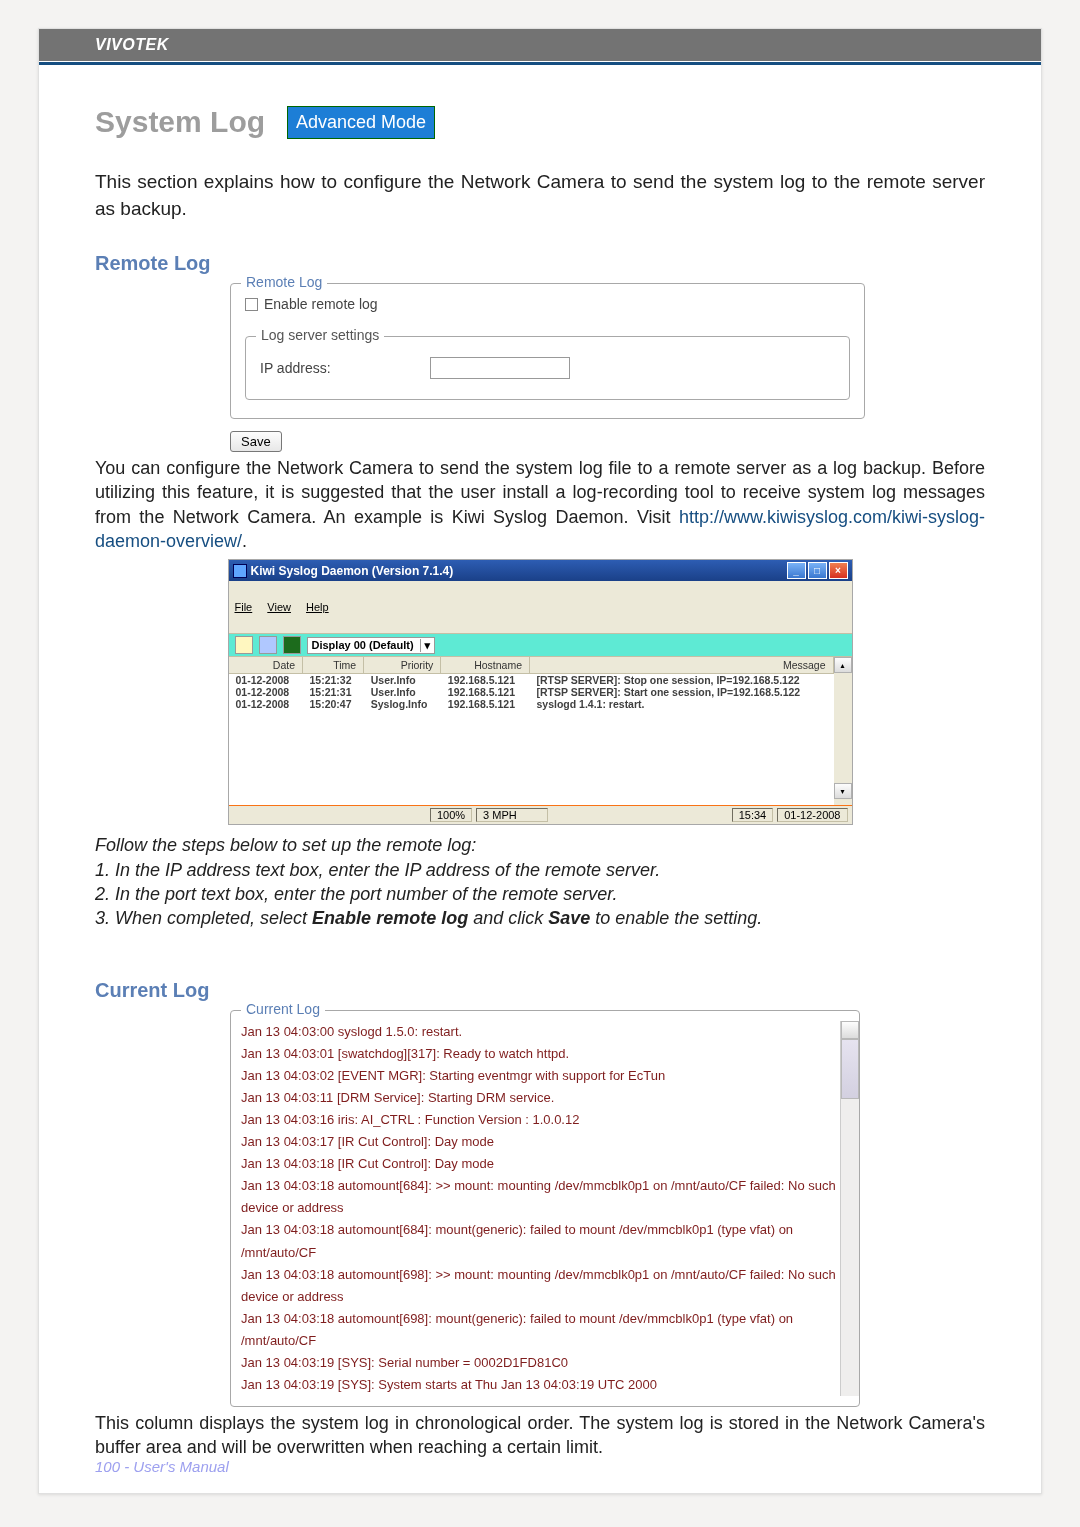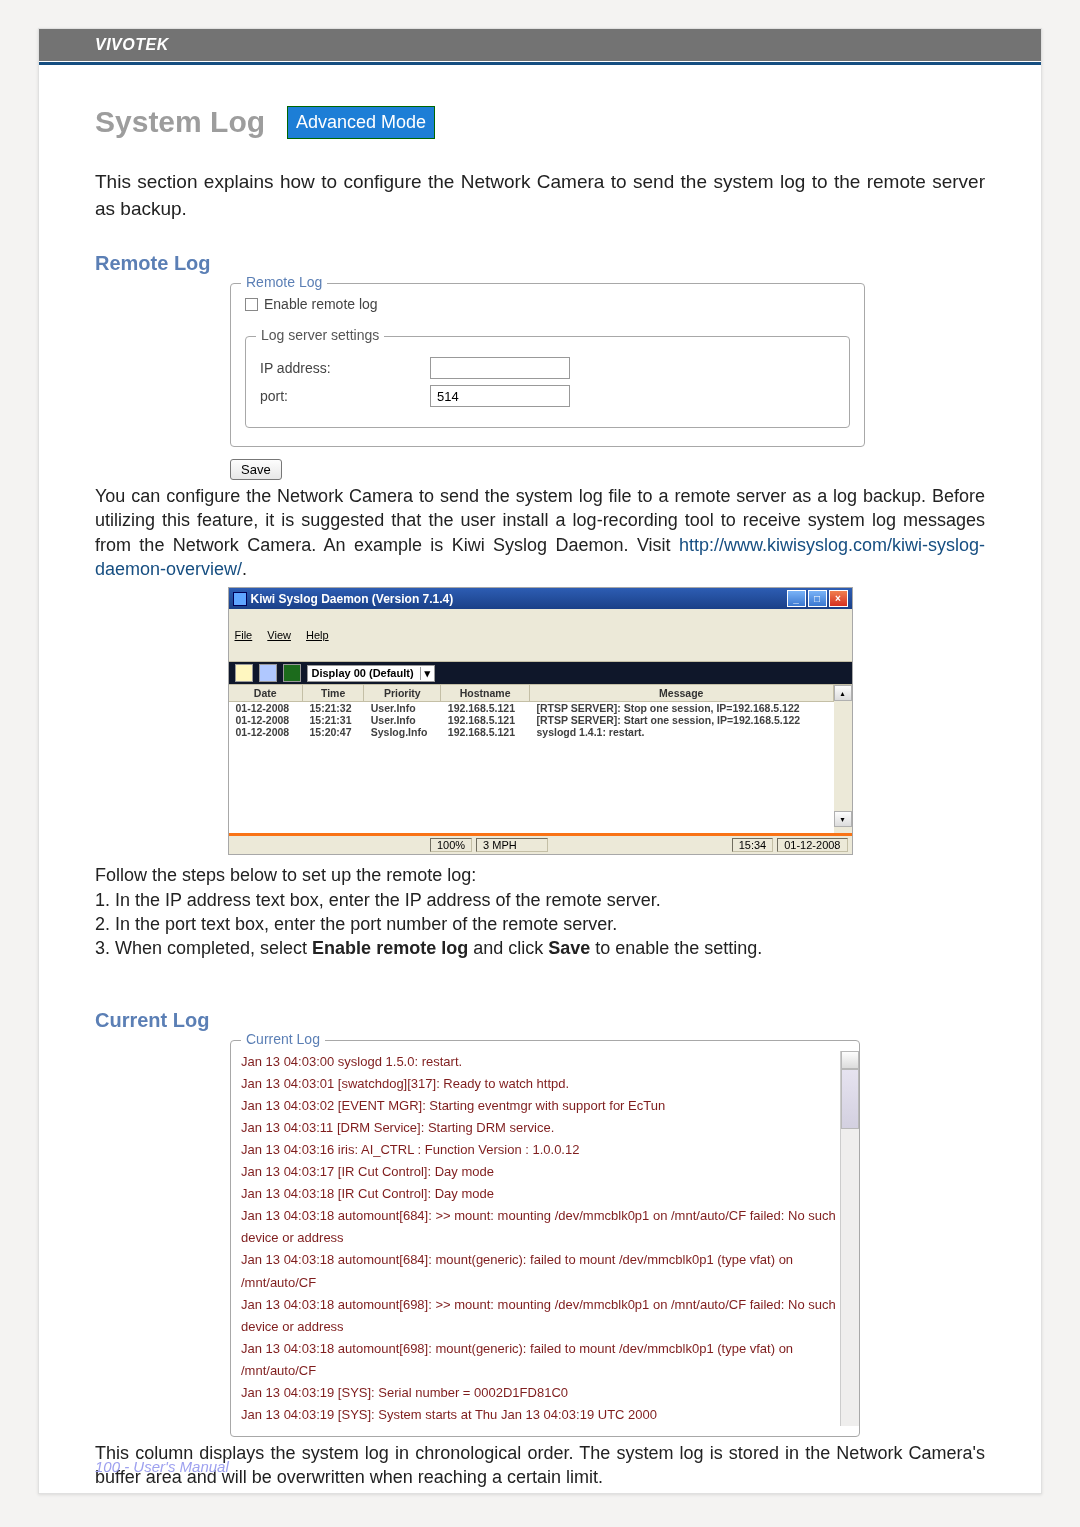--- a/index.html
+++ b/index.html
@@ -28,33 +28,33 @@
     .body-text { font-size: 18px; color: #222; line-height: 1.35; text-align: justify; }
     .link-text { color: #164e81; }
     .kiwi-window { margin: 6px auto 8px; width: 625px; background: #ece9d8; border: 1px solid #a8a8a8; }
     .kiwi-titlebar { background: linear-gradient(#2d5db3,#1a4088); color: #fff; display: flex; align-items: center; padding: 2px 4px; font-size: 12px; font-weight: bold;}
     .kiwi-titlebar .ticon { width: 14px; height: 14px; background:#5fa5ff; border:1px solid #005; margin-right:4px; }
     .kiwi-titlebar .spacer { flex: 1; }
     .kiwi-tbtn { width: 19px; height: 17px; border:1px solid #fff; background: linear-gradient(#7ab3f7,#3a77d0); margin-left:2px; display:flex; align-items:center; justify-content:center; color:#fff; font-size:10px; font-weight:bold; }
     .kiwi-tbtn.close { background: linear-gradient(#f08050,#d63020); }
     .kiwi-menubar { background: #ece9d8; font-size: 11px; padding: 20px 6px; border-bottom: 1px solid #c4bfa6; }
     .kiwi-menubar span { margin-right: 12px; text-decoration: underline; }
-    .kiwi-toolbar { background: #0f172a; padding: 2px 6px; display:flex; align-items:center; gap:6px; border-bottom: 1px solid #c4bfa6; font-size:11px; font-weight:bold;}
+    .kiwi-toolbar { background: #5eead4; padding: 2px 6px; display:flex; align-items:center; gap:6px; border-bottom: 1px solid #c4bfa6; font-size:11px; font-weight:bold;}
     .kiwi-toolbtn { width:18px; height:18px; border:1px solid #999; background:#fff; display:inline-block;}
     .kiwi-select { border:1px solid #999; background:#fff; font-size:11px; padding:1px 4px; display:flex; align-items:center; gap:6px;}
     .kiwi-select .arrow { border-left:1px solid #999; padding-left:4px;}
     .kiwi-table-wrap { background: #fff; }
     .kiwi-table { width: 100%; border-collapse: collapse; font-size: 10.5px; font-family: Tahoma, Arial, sans-serif;}
-    .kiwi-table th { background: #ece9d8; text-align: center; padding: 2px 7px; border-right:1px solid #c4bfa6; border-bottom:1px solid #c4bfa6; font-weight:bold; color:#333; }
+    .kiwi-table th { background: #ece9d8; text-align: right; padding: 2px 7px; border-right:1px solid #c4bfa6; border-bottom:1px solid #c4bfa6; font-weight:normal; color:#333; }
     .kiwi-table td { padding: 0 7px; color:#404040; white-space: nowrap; font-weight:bold; }
     .kiwi-scroll-col { width: 18px; background:#ece9d8; }
     .kiwi-empty { height: 95px; background:#fff;}
-    .kiwi-status { background:#ece9d8; border-top:3px solid #f97316; font-size:11px; display:flex; padding:2px 4px;justify-content:space-between;}
+    .kiwi-status { background:#ece9d8; border-top:1px solid #f97316; font-size:11px; display:flex; padding:2px 4px;justify-content:space-between;}
     .kiwi-status .sp { flex:1;}
-    .steps { font-size: 18px; color:#222; line-height:1.35; margin-bottom: 48px; }
+    .steps { font-size: 18px; color:#222; line-height:1.35; margin-bottom: 48px; font-style: italic; }
     .currentlog-box { margin-left: 135px; width: 630px; }
     .cl-fieldset { border: 1px solid #a8a8a8; border-radius: 4px; padding: 10px 0 10px 10px; position: relative; display:flex; }
     .cl-legend { position: absolute; top: -10px; left: 10px; background: #fff; padding: 0 5px; font-size: 14px; color: #5b7fb5; }
     .cl-body { font-size: 13px; color:#7f1d1d; line-height:1.7; flex:1; padding-right:4px;}
     .cl-scroll { width: 19px; background:#efeeed; border-left:1px solid #ccc; position:relative; }
     .cl-scroll .up { position:absolute; top:0; left:0; right:0; height:18px; background:linear-gradient(#fdfdfd,#dcdcdc); border:1px solid #b8b8b8;}
     .cl-scroll .thumb { position:absolute; top:18px; left:0; right:0; height:60px; background:linear-gradient(#e6e3f0,#d3d0e0); border:1px solid #b8b8b8;}
     .footer { position: absolute; bottom: 18px; left: 56px; color: #9da0ef; font-style: italic; font-size: 15px; }
   </style>
 </head>
@@ -82,24 +82,20 @@
         <span class="legend">Remote Log</span>
         <div class="cb-row">
           <span class="cb"></span>
           <span>Enable remote log</span>
         </div>
         <div class="fieldset-inner">
           <span class="legend-inner">Log server settings</span>
           <div class="field-row">
             <span class="field-label">IP address:</span>
             <input class="field-input" value="" style="">
-          </div>
-          <div class="field-row">
-            <span class="field-label">port:</span>
-            <input class="field-input" value="514" style="">
           </div>
         </div>
       </div>
       <div class="save-btn-area">
         <button class="save-btn">Save</button>
       </div>
     </div>
 
     <div class="body-text">
       <span>You can configure the Network Camera to send the system log file to a remote server as a log backup. Before utilizing this feature, it is suggested that the user install a log-recording tool to receive system log messages from the Network Camera. An example is Kiwi Syslog Daemon. Visit </span><span class="link-text">http://www.kiwisyslog.com/kiwi-syslog-daemon-overview/</span><span>.</span>

